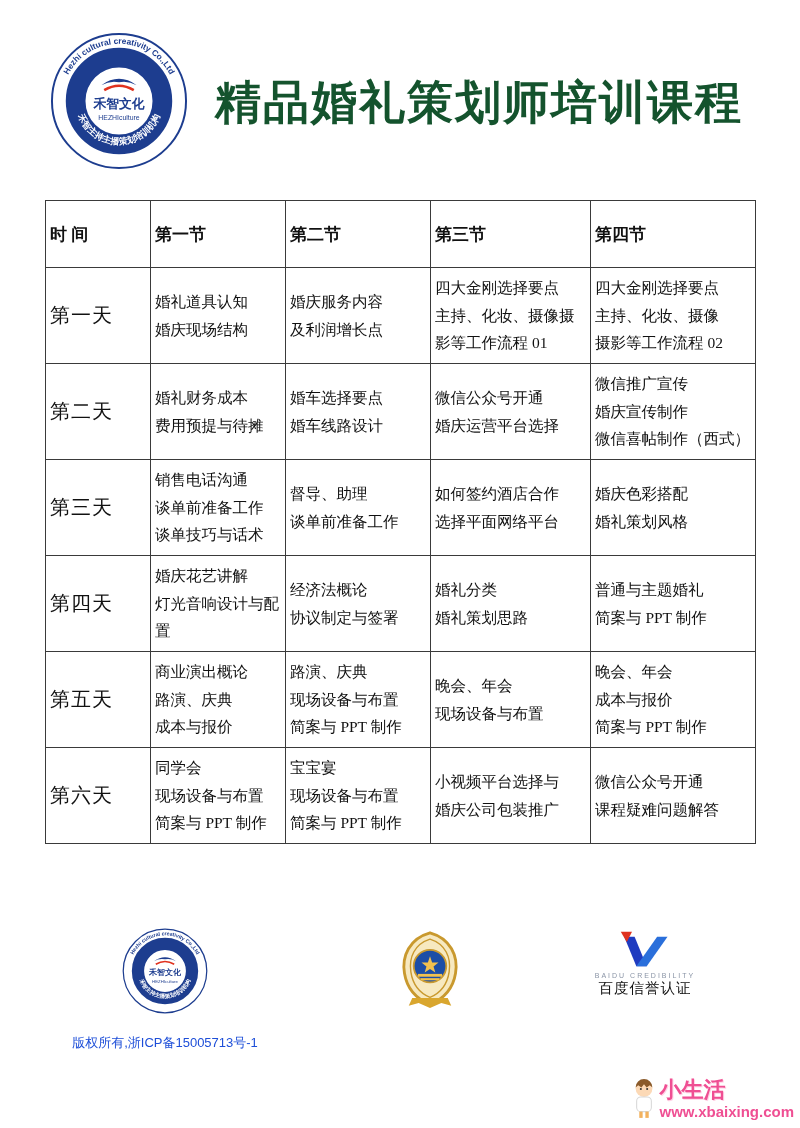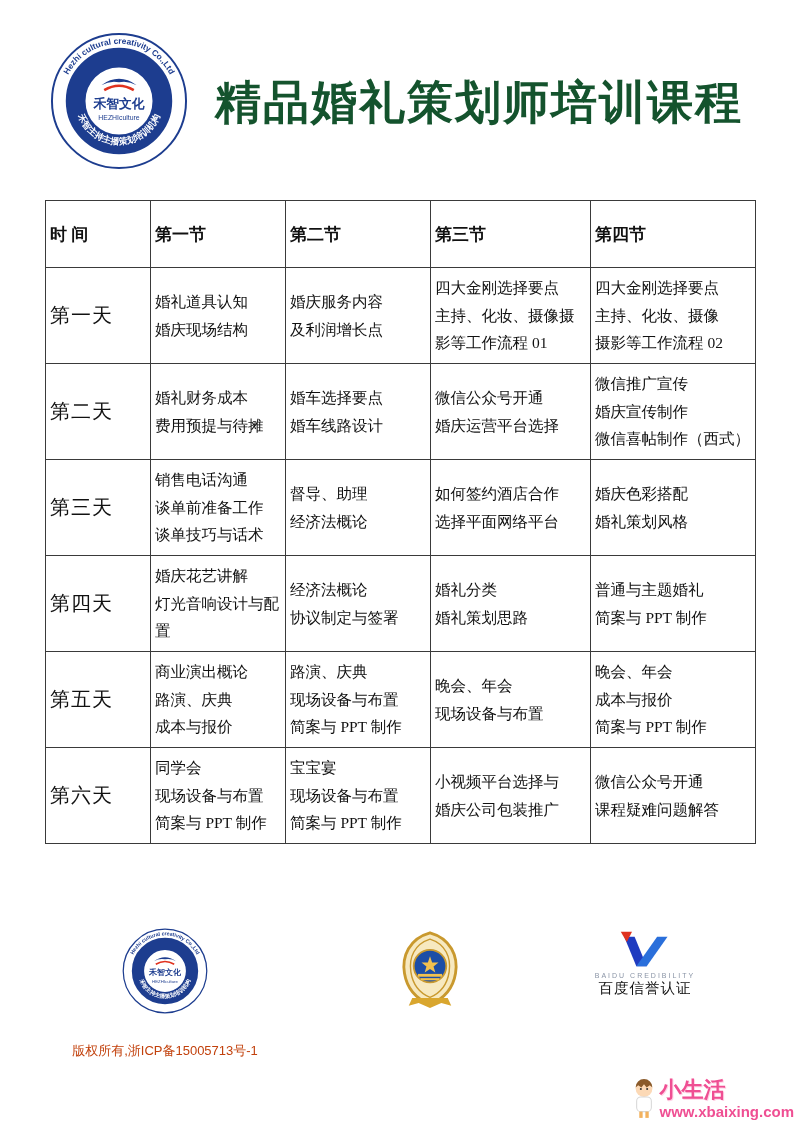--- a/index.html
+++ b/index.html
@@ -32,21 +32,21 @@
   
   .badge-col{position:absolute;top:928px;text-align:center;}
   .badge-col.c1{left:60px;width:210px;}
   .badge-col.c2{left:325px;width:210px;}
   .badge-col.c3{left:540px;width:210px;}
   .badge-col svg.logo-sm{width:86px;height:86px;}
   .badge-col svg.police{width:78px;height:84px;}
   .badge-col svg.baidu-v{width:52px;height:42px;display:block;margin:0 auto;}
   .baidu-name{font-size:17px;font-weight:bold;color:#0b2e8c;margin-top:2px;letter-spacing:2px;}
   .baidu-sub{font-size:7px;letter-spacing:2px;color:#8a94a6;margin-top:2px;}
-  .copyright{margin-top:24px;font-size:13px;color:#c2410c;text-align:center;}
+  .copyright{margin-top:16px;font-size:13px;color:#1d4ed8;text-align:center;}
   .police-no{margin-top:8px;font-size:15px;font-weight:bold;color:#000;}
   .baidu-cert{font-size:14.5px;color:#111;letter-spacing:1px;}
   
   .watermark{
     position:absolute;right:6px;bottom:8px;display:flex;align-items:center;
   }
   .watermark .wm-text{text-align:left;line-height:1.15;}
   .wm-name{font-size:22px;font-weight:900;color:#ef4f93;text-shadow:1px 1px 0 #ffd4e6;}
   .wm-url{font-size:15px;color:#ef4f93;font-weight:bold;}
 </style>
@@ -119,21 +119,21 @@
         <td class="cell">微信推广宣传
 婚庆宣传制作
 微信喜帖制作（西式）</td>
       </tr>
       <tr>
         <td class="day">第三天</td>
         <td class="cell">销售电话沟通
 谈单前准备工作
 谈单技巧与话术</td>
         <td class="cell">督导、助理
-经济法概论</td>
+谈单前准备工作</td>
         <td class="cell">如何签约酒店合作
 选择平面网络平台</td>
         <td class="cell">婚庆色彩搭配
 婚礼策划风格</td>
       </tr>
       <tr>
         <td class="day">第四天</td>
         <td class="cell">婚庆花艺讲解
 灯光音响设计与配置</td>
         <td class="cell">经济法概论

